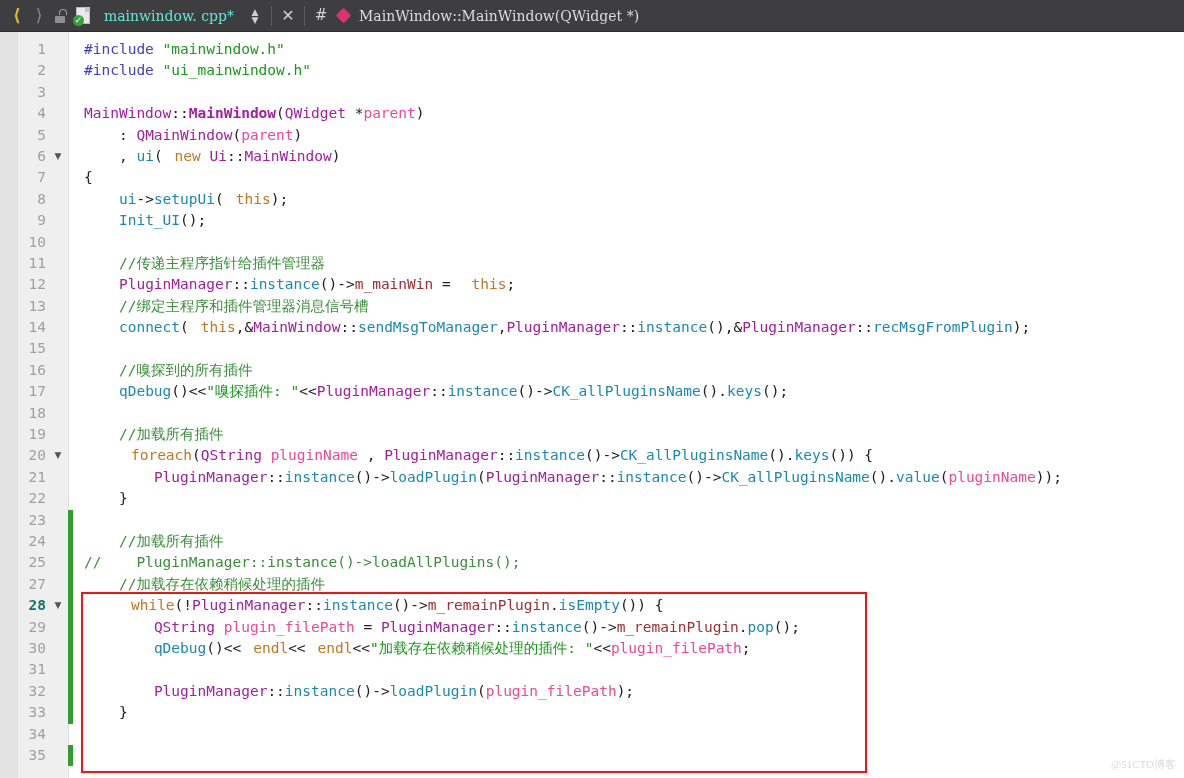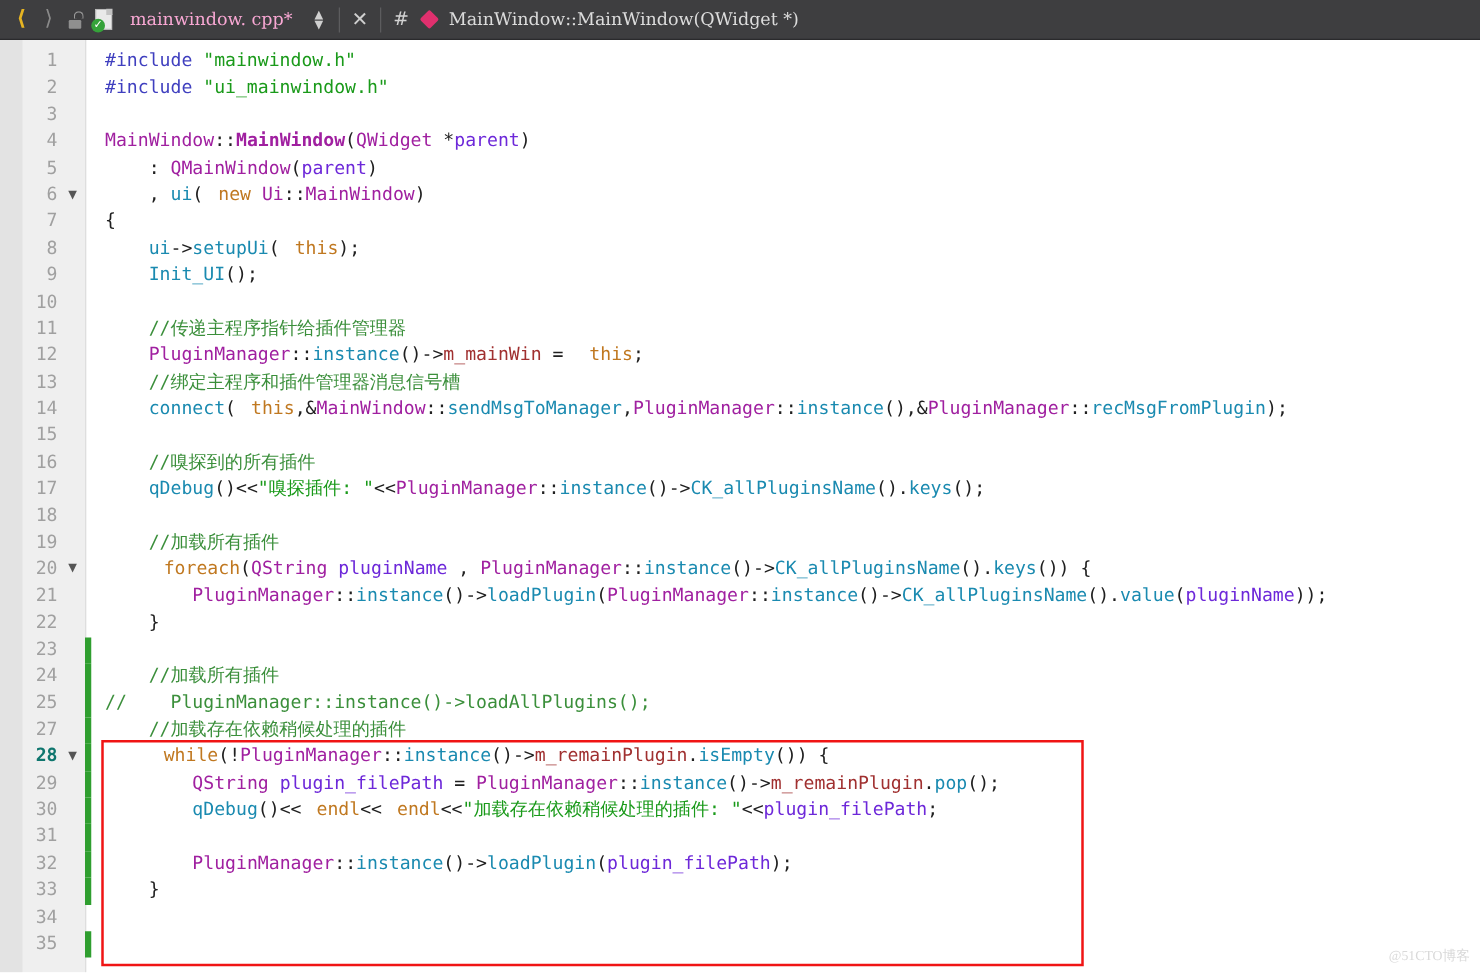--- a/index.html
+++ b/index.html
@@ -86,21 +86,21 @@
     background: #35a23a;
     color: #fff;
     font-family: "DejaVu Sans", sans-serif;
     font-size: 9px;
     line-height: 11px;
     text-align: center;
     font-weight: bold;
   }
 
   .tab-label {
-    color: #f9a8d4;
+    color: #5eead4;
     font-family: "DejaVu Serif", "Liberation Serif", serif;
     font-size: 14px;
     margin-left: 10px;
     margin-right: 10px;
     white-space: nowrap;
   }
 
   .updown {
     color: #d0d0d0;
     font-family: "DejaVu Sans", sans-serif;
@@ -213,21 +213,21 @@
   }
 
   
   .t-pre   { color: #3f3fbf; }           
   .t-str   { color: #1a9a1a; }           
   .t-cmt   { color: #3b8f3b; }           
   .t-cls   { color: #a020a0; }           
   .t-fn    { color: #1a8ab0; }
   .t-kw    { color: #c07820; padding-left: 12px; }           
   .t-mem   { color: #a03030; }           
-  .t-var   { color: #6d28d9; }           
+  .t-var   { color: #ec4899; }           
   .t-pln   { color: #202020; }
   .t-bold  { font-weight: bold; }
 
   #redbox {
     position: absolute;
     border: 2px solid #f01414;
     pointer-events: none;
     z-index: 5;
   }
   #watermark {

